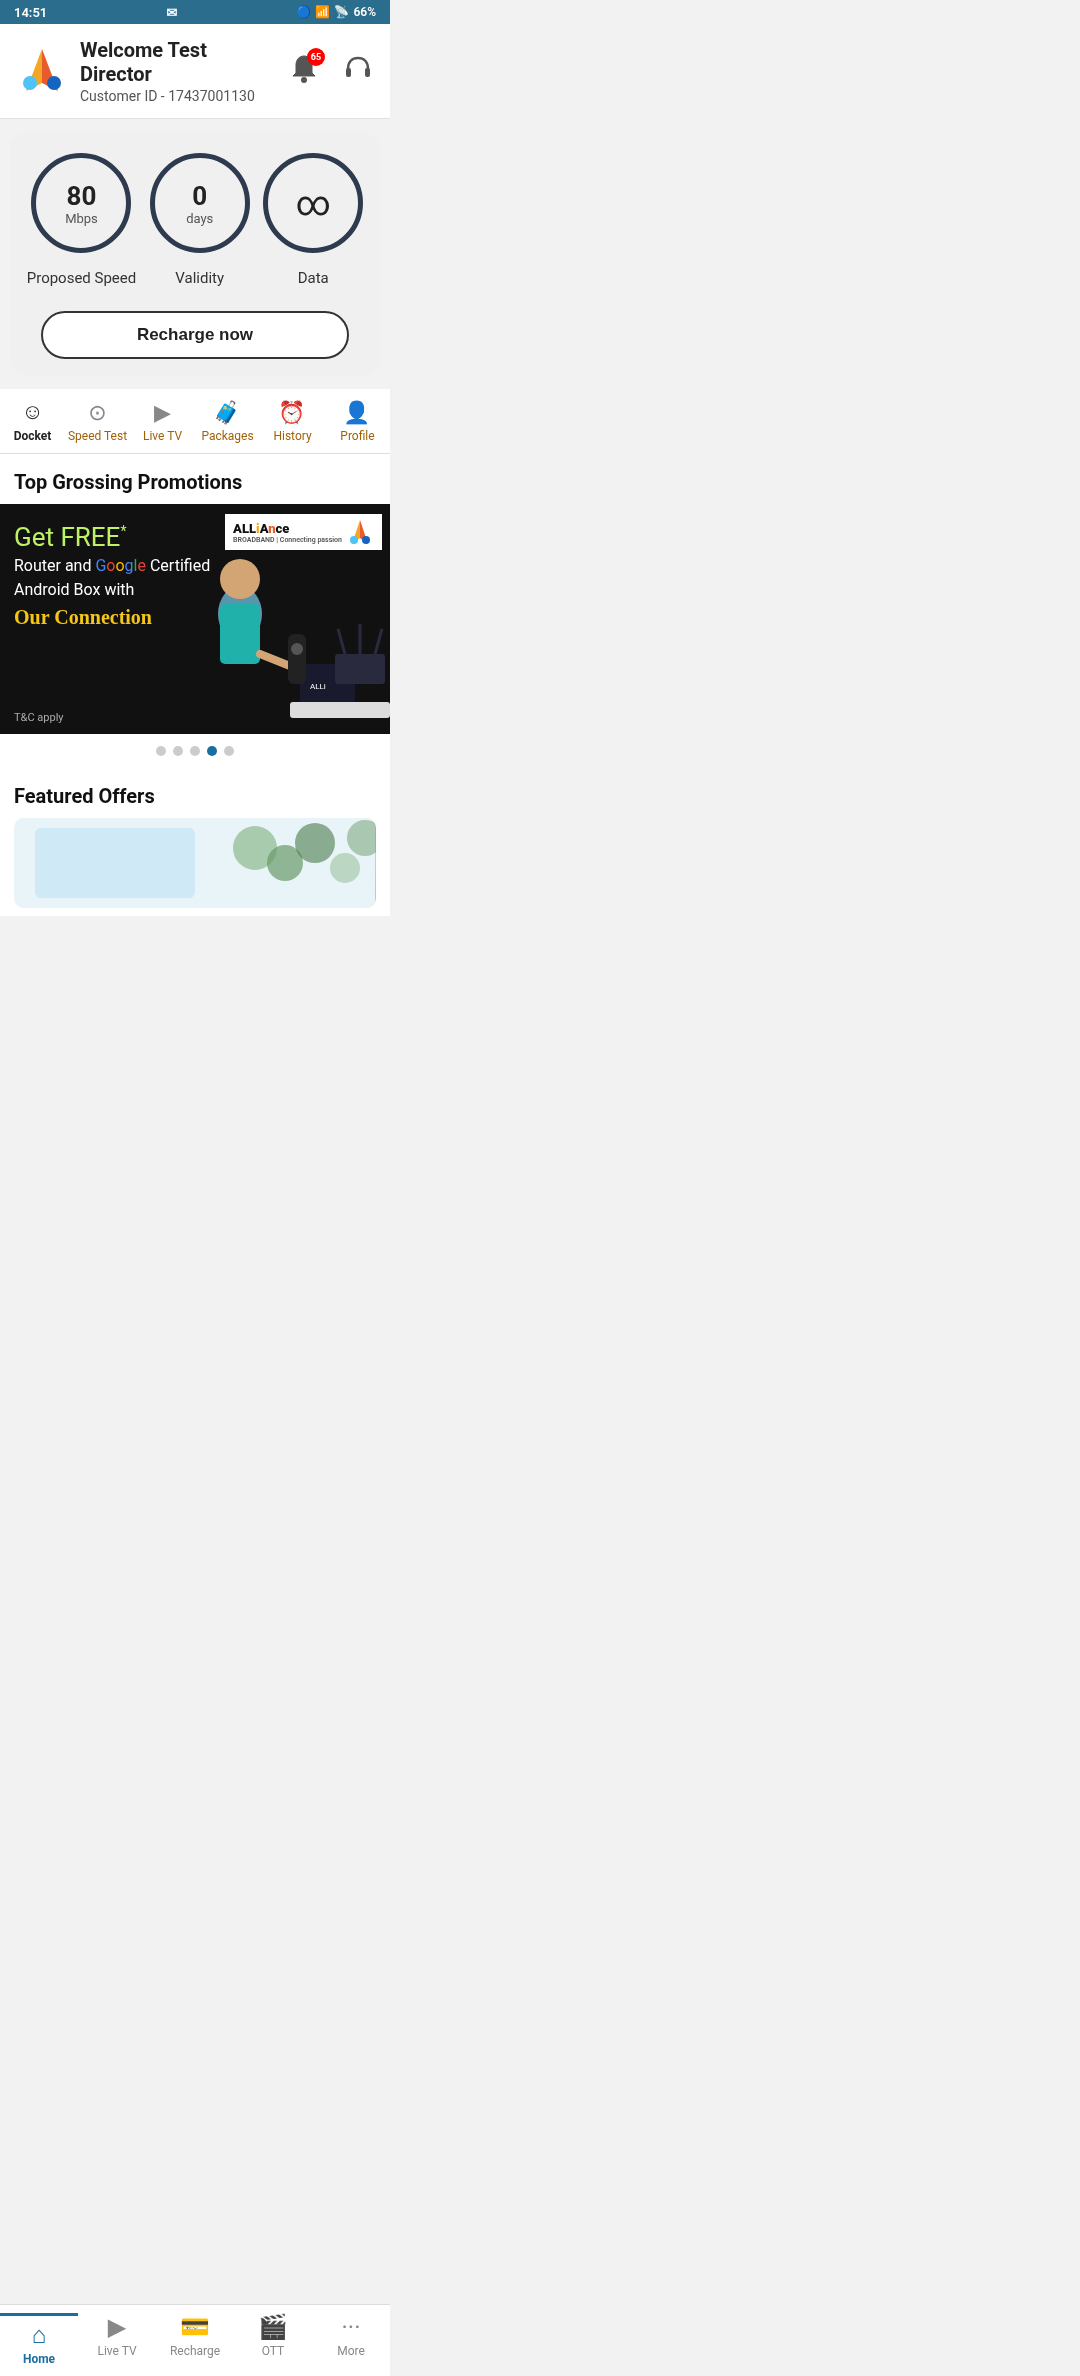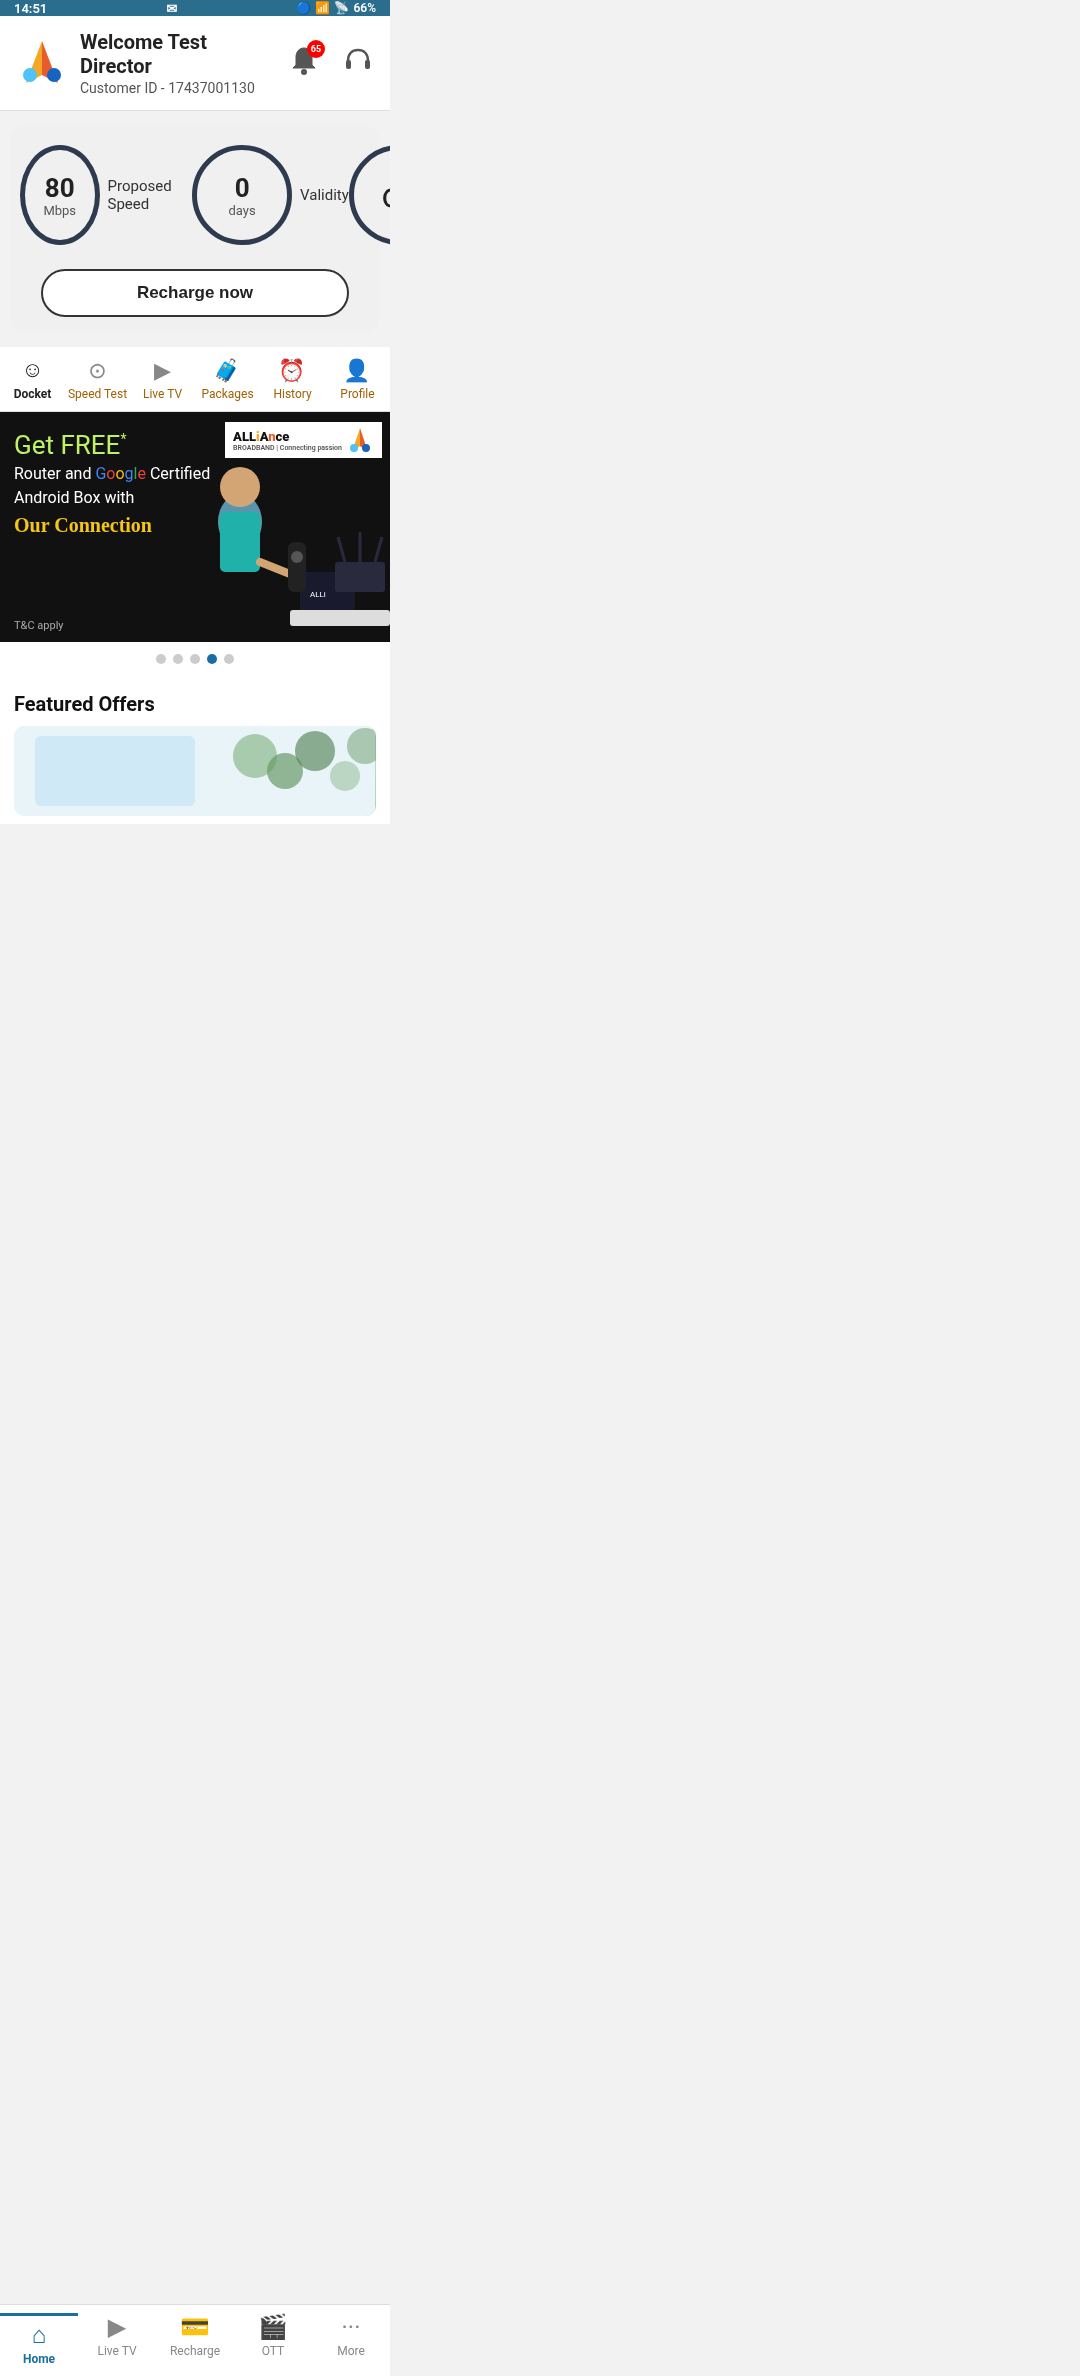--- a/index.html
+++ b/index.html
@@ -9,21 +9,21 @@
       min-height: 860px;
       font-family: 'Roboto', Arial, sans-serif;
       background: #f2f2f2;
       overflow-x: hidden;
     }
 
     
     .status-bar {
       background: #2a6d8c;
       color: white;
-      height: 16px;
+      height: 24px;
       display: flex;
       align-items: center;
       justify-content: space-between;
       padding: 0 14px;
       font-size: 13px;
       font-weight: 600;
     }
     .status-right { display: flex; align-items: center; gap: 4px; font-size: 12px; }
 
     
@@ -69,21 +69,21 @@
       display: flex;
       flex-direction: column;
       align-items: center;
     }
     .circles-row {
       display: flex;
       justify-content: space-around;
       width: 100%;
       margin-bottom: 24px;
     }
-    .circle-item { display: flex; flex-direction: row; align-items: center; gap: 8px; }
+    .circle-item { display: flex; flex-direction: column; align-items: center; gap: 16px; }
     .circle {
       width: 100px;
       height: 100px;
       border-radius: 50%;
       border: 5px solid #2e3a4e;
       display: flex;
       flex-direction: column;
       align-items: center;
       justify-content: center;
       background: #f0f0f0;
@@ -335,20 +335,21 @@
       <span class="tab-icon">⏰</span>
       <span class="tab-label">History</span>
     </div>
     <div class="nav-tab">
       <span class="tab-icon">👤</span>
       <span class="tab-label">Profile</span>
     </div>
   </div>
 
   <div style="background:white;">
+    <div class="section-title">Top Grossing Promotions</div>
 
     <div class="promo-banner">
 
       <div class="alliance-logo-area">
         <div>
           <div style="font-size:13px; font-weight:900; color:#111; letter-spacing:0;">
             ALL<span style="color:#f4a724;">i</span>A<span style="color:#e85c2c;">n</span>ce
           </div>
           <div style="font-size:7px; color:#555; font-weight:600;">BROADBAND | Connecting passion</div>
         </div>

